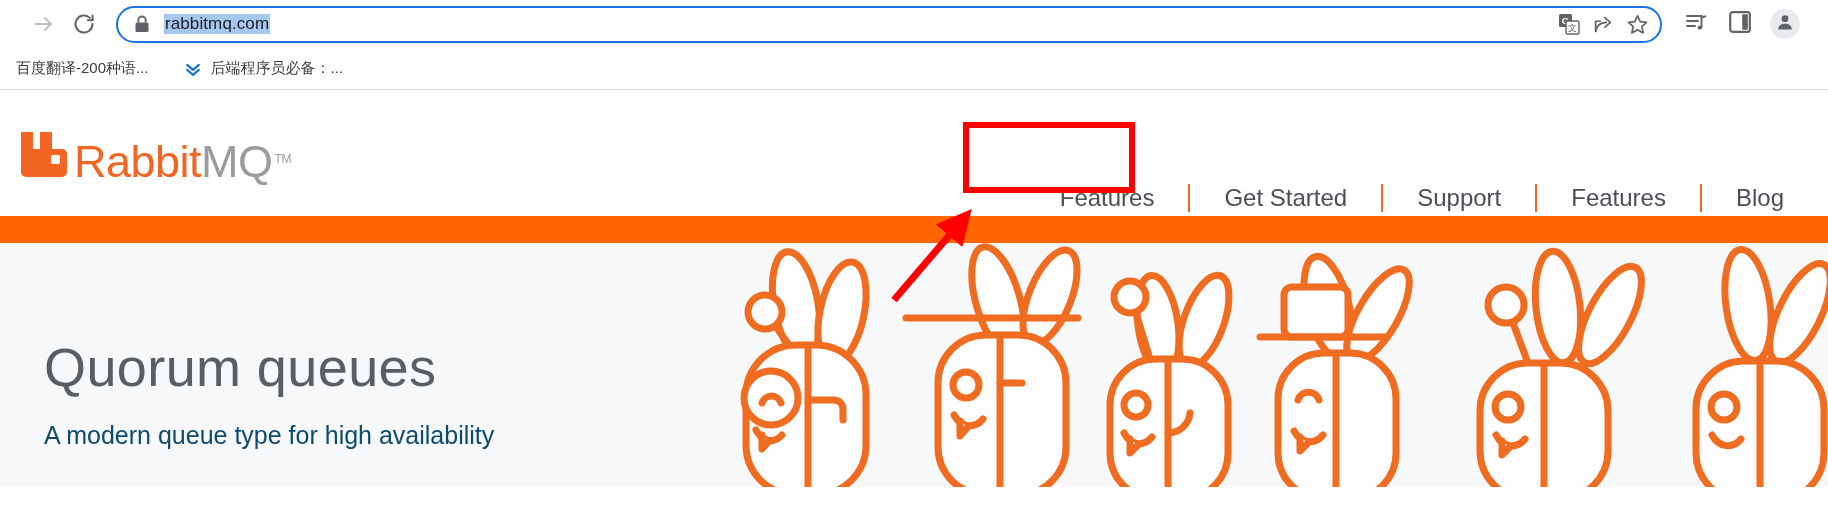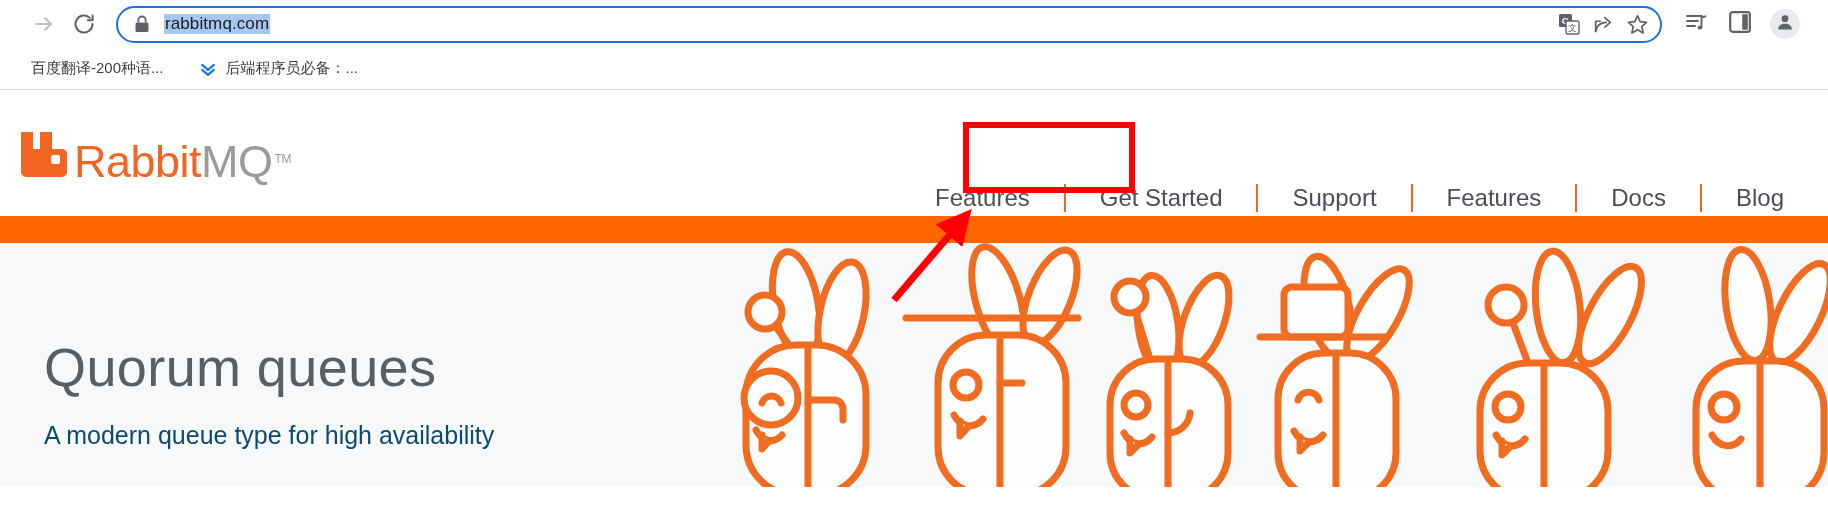--- a/index.html
+++ b/index.html
@@ -78,21 +78,21 @@
 
   
   .bookmarks-bar {
     position: absolute;
     top: 48px; left: 0;
     width: 1828px;
     height: 42px;
     background: #ffffff;
     display: flex;
     align-items: center;
-    padding-left: 23px;
+    padding-left: 8px;
     border-bottom: 1px solid #dadce0;
   }
   .bookmark {
     display: flex;
     align-items: center;
     height: 30px;
     padding: 0 8px;
     border-radius: 4px;
     font-size: 15px;
     color: #3c4043;
@@ -335,21 +335,20 @@
         </svg>
       </span>
       <span class="logo-text"><span class="rabbit">Rabbit</span><span class="mq">MQ</span><span class="logo-tm">TM</span></span>
     </div>
 
     <nav class="site-nav">
       <a class="nav-item">Features</a>
       <a class="nav-item">Get Started</a>
       <a class="nav-item">Support</a>
       <a class="nav-item">Features</a>
-      <a class="nav-item">Docs</a>
       <a class="nav-item last-pad">Blog</a>
     </nav>
   </div>
 
   <div class="orange-bar"></div>
 
   <div class="hero">
 
     <svg class="hero-art" viewBox="0 0 1090 280" fill="none">
       <g stroke="#ef6c20" stroke-width="7" fill="#fdfdfd" stroke-linecap="round" stroke-linejoin="round">

